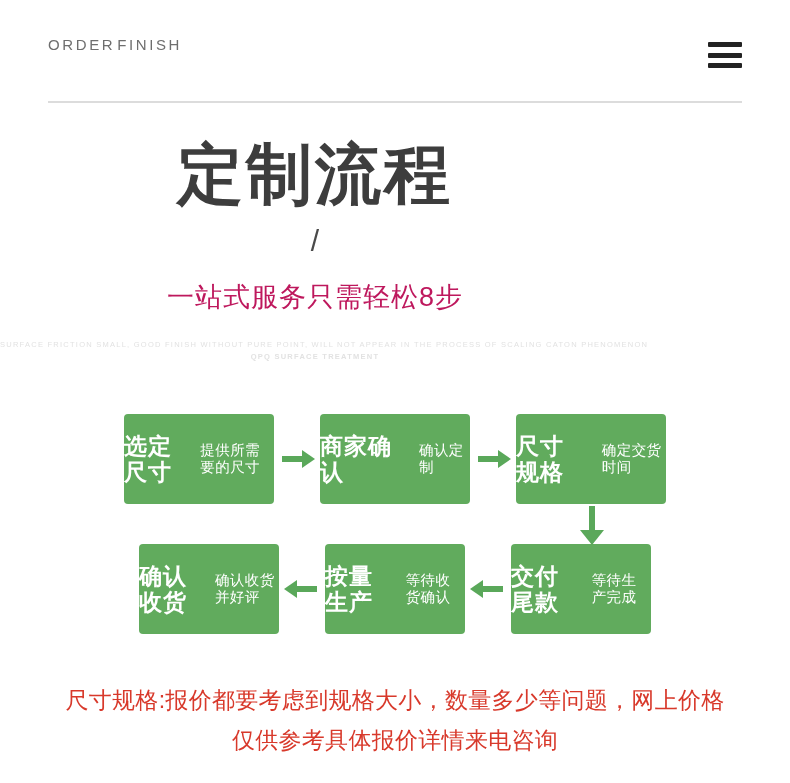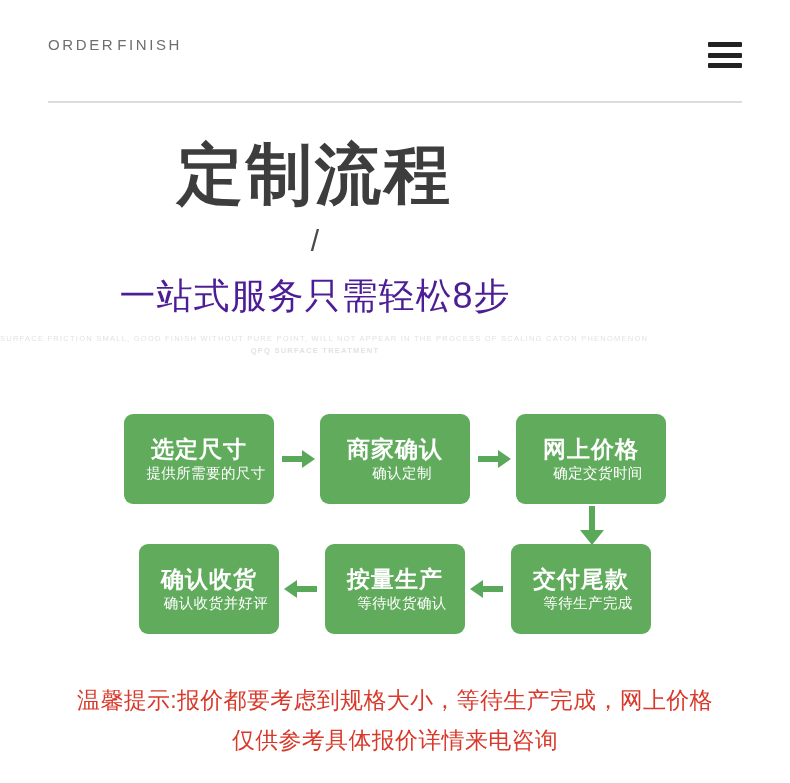--- a/index.html
+++ b/index.html
@@ -88,33 +88,33 @@
 
   .slash {
     font-size: 30px;
     color: #4a4a4a;
     line-height: 1;
     margin-top: 14px;
     font-weight: 300;
   }
 
   .sub-title {
-    font-size: 36px;
-    color: #4c1d95;
+    font-size: 27px;
+    color: #be185d;
     letter-spacing: 1px;
-    margin-top: 16px;
+    margin-top: 23px;
     font-weight: 400;
   }
 
   .eng-line {
     font-size: 7.5px;
     color: #e2e2e2;
     letter-spacing: 1.25px;
     line-height: 1.65;
-    margin-top: 12px;
+    margin-top: 24px;
     white-space: nowrap;
   }
   .eng-line.second { margin-top: 0; font-weight: bold; }
 
   
   .flow {
     position: absolute;
     left: 0;
     top: 414px;
     width: 790px;
@@ -125,23 +125,23 @@
     align-items: center;
     justify-content: center;
     gap: 0;
   }
   .flow-row.row2 { margin-top: 40px; }
 
   .flow-box {
     width: 150px;
     height: 90px;
     background: #61ab5d;
-    border-radius: 9px;
-    display: flex;
-    flex-direction: column;
+    border-radius: 4px;
+    display: flex;
+    flex-direction: row;
     align-items: center;
     justify-content: center;
     color: #ffffff;
     gap: 3px;
   }
   .flow-box.wide { width: 140px; }
 
   .box-title {
     font-size: 23px;
     font-weight: bold;
@@ -278,21 +278,21 @@
         <div class="box-title">商家确认</div>
         <div class="box-desc">确认定制</div>
       </div>
 
       <div class="arrow-h right">
         <div class="shaft"></div>
         <div class="head"></div>
       </div>
 
       <div class="flow-box">
-        <div class="box-title">网上价格</div>
+        <div class="box-title">尺寸规格</div>
         <div class="box-desc">确定交货时间</div>
       </div>
     </div>
 
     <div class="flow-row row2">
       <div class="flow-box wide">
         <div class="box-title">确认收货</div>
         <div class="box-desc">确认收货并好评</div>
       </div>
 
@@ -321,17 +321,17 @@
   <div class="arrow-v-wrap">
     <div class="arrow-v-inner">
       <div class="arrow-v">
         <div class="shaft"></div>
         <div class="head"></div>
       </div>
     </div>
   </div>
 
   <div class="footer-note">
-    <div>温馨提示:报价都要考虑到规格大小，等待生产完成，网上价格</div>
+    <div>尺寸规格:报价都要考虑到规格大小，数量多少等问题，网上价格</div>
     <div>仅供参考具体报价详情来电咨询</div>
   </div>
 
 </div>
 
 </body></html>

